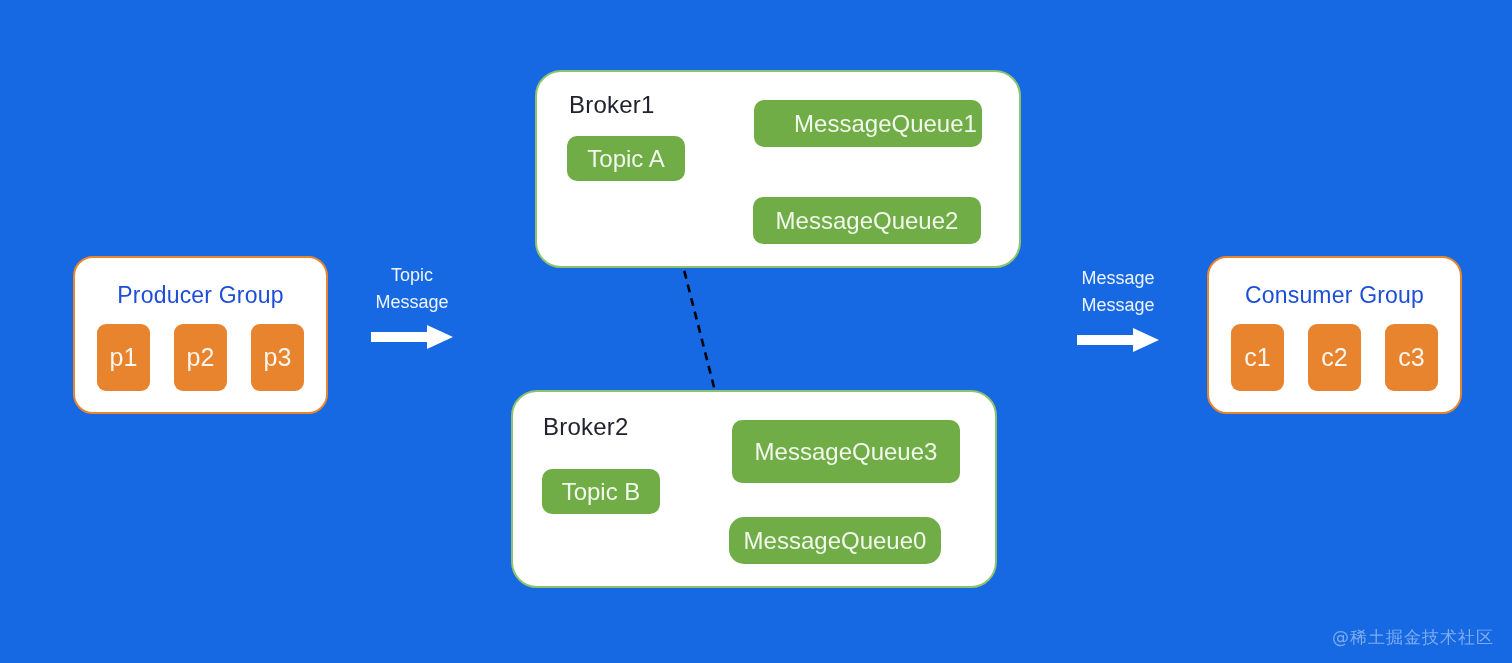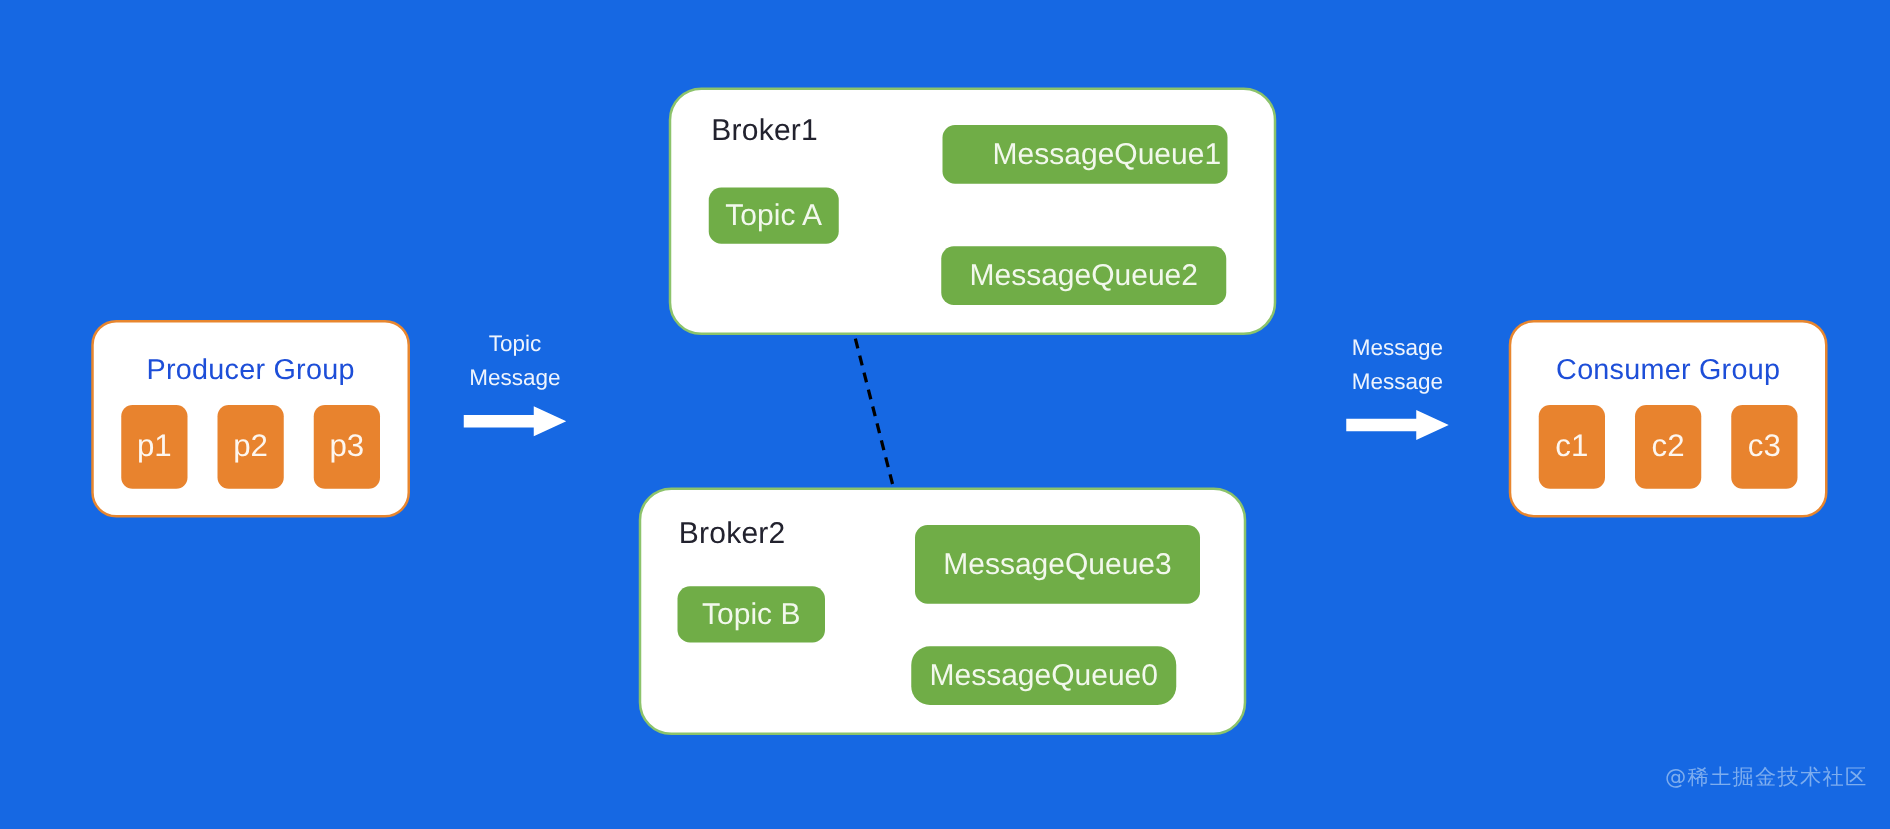--- a/index.html
+++ b/index.html
@@ -100,21 +100,21 @@
   .flow .arrow-wrap {
     margin-top: 6px;
     display: flex;
     justify-content: center;
   }
 
   
   .watermark {
     position: absolute;
     right: 18px;
-    bottom: 30px;
+    bottom: 14px;
     color: #86b3f0;
     font-size: 17px;
     letter-spacing: 1px;
     opacity: .92;
     font-family: "DejaVu Sans", sans-serif;
   }
 
   svg.links {
     position: absolute;
     left: 0;
@@ -155,21 +155,21 @@
     <div>Message</div>
     <div class="arrow-wrap">
       <svg width="86" height="30" viewBox="0 0 86 30">
         <path d="M2,10 L58,10 L58,3 L84,15 L58,27 L58,20 L2,20 Z" fill="#ffffff"></path>
       </svg>
     </div>
   </div>
 
   <div class="card broker" style="left:511px; top:70px; width:486px; height:198px;margin-left:24px;">
     <div class="broker-title" style="left:32px; top:19px;">Broker1</div>
-    <div class="gbox topic" style="left:30px; top:78px; width:104px; height:45px;">Topic A</div>
+    <div class="gbox topic" style="left:30px; top:64px; width:118px; height:45px;">Topic A</div>
     <div class="gbox queue" style="left:217px; top:28px; width:228px; height:47px;padding-left:35px;">MessageQueue1</div>
     <div class="gbox queue" style="left:216px; top:125px; width:228px; height:47px;">MessageQueue2</div>
   </div>
 
   <div class="card broker" style="left:511px; top:390px; width:486px; height:198px;">
     <div class="broker-title" style="left:30px; top:21px;">Broker2</div>
     <div class="gbox topic" style="left:29px; top:77px; width:118px; height:45px;">Topic B</div>
     <div class="gbox queue" style="left:219px; top:28px; width:228px; height:63px;">MessageQueue3</div>
     <div class="gbox queue" style="left:216px; top:125px; width:212px; height:47px;border-radius:15px;">MessageQueue0</div>
   </div>

